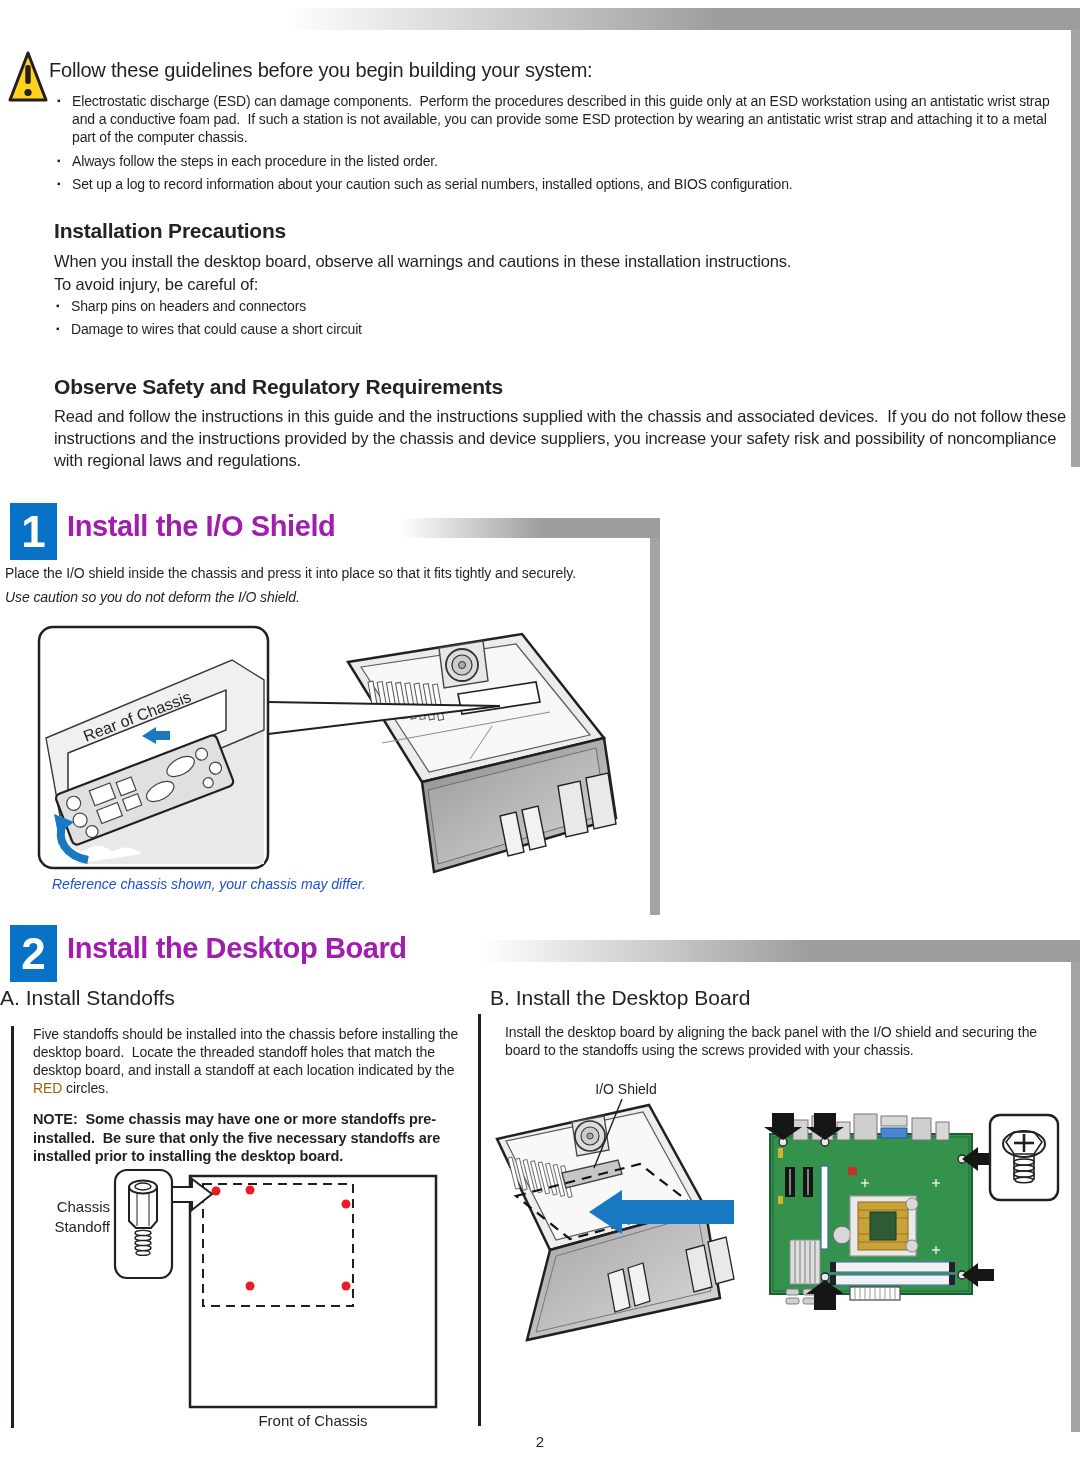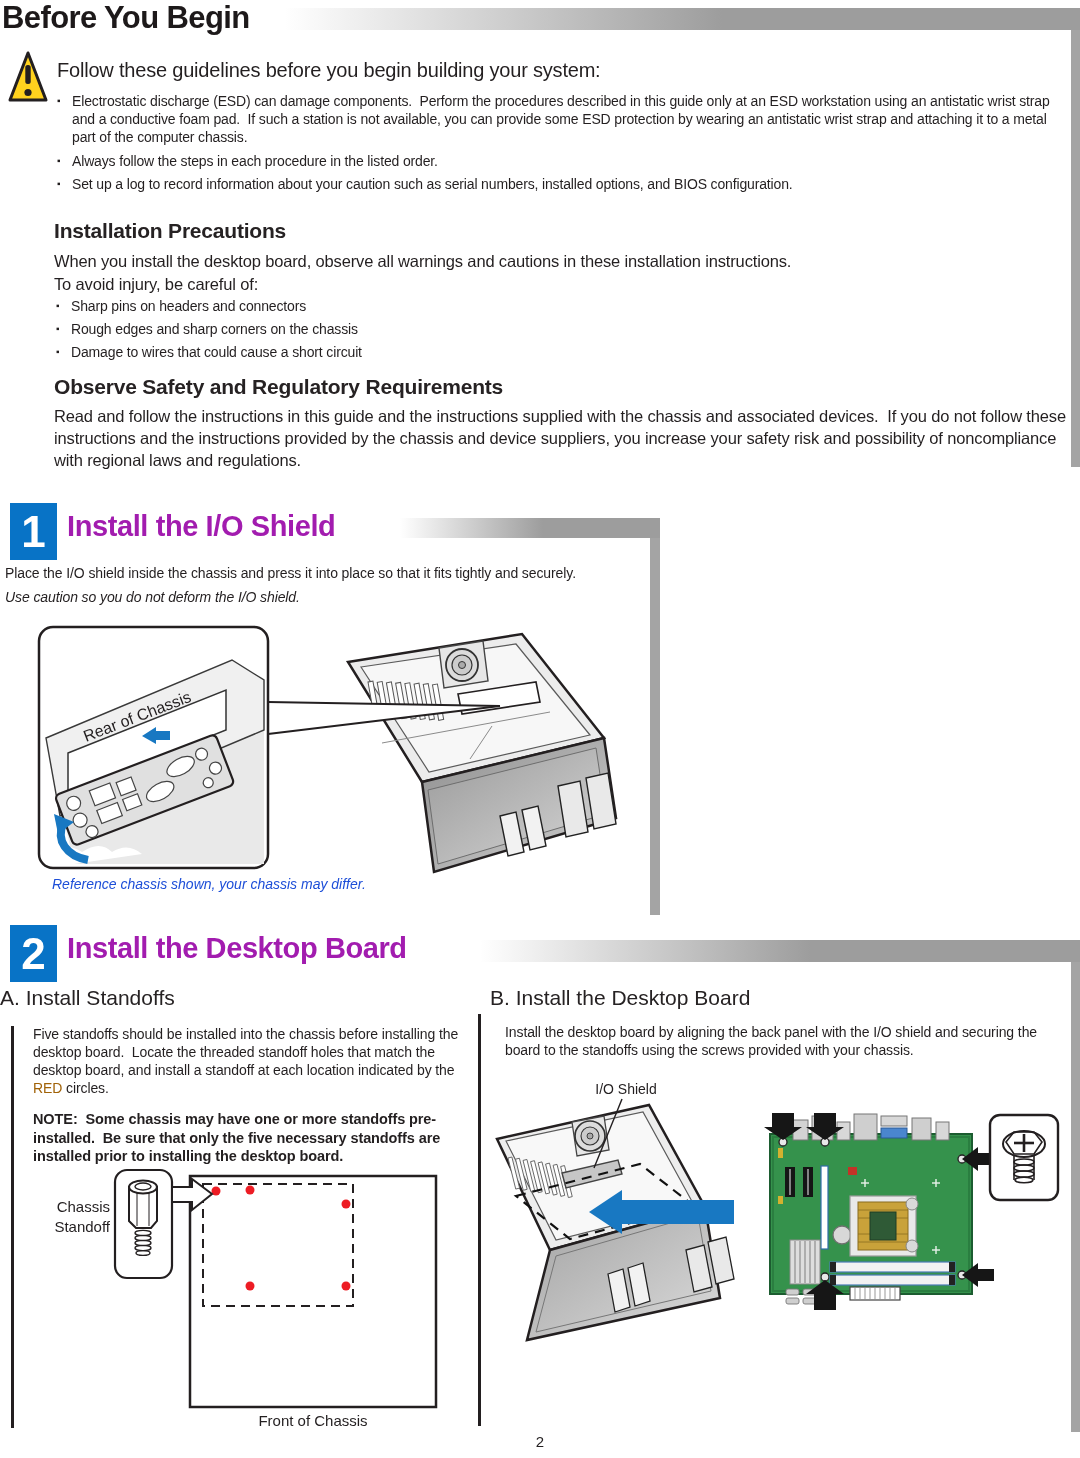--- a/index.html
+++ b/index.html
@@ -27,43 +27,41 @@
   .cap{font-style:italic;font-size:14px;color:#1d4ed8;}
   .rule{background:#231f20;}
   .pagenum{width:100%;text-align:center;font-size:15px;}
   svg text{font-family:"Liberation Sans","DejaVu Sans",sans-serif;fill:#231f20;}
 </style>
 </head>
 <body>
 
 <div class="page">
 
-  <div class="abs h1" style="left:2px;top:0px;">Before You Begin</div>
   <div class="abs hbar" style="left:285px;top:8px;width:795px;height:22px;"></div>
   <div class="abs vbar" style="left:1071px;top:30px;width:9px;height:437px;"></div>
 
   <svg class="abs" style="left:8px;top:50px;" width="40" height="54" viewBox="0 0 40 54">
     <polygon points="20,3 38,50 2,50" fill="#ffd21e" stroke="#231f20" stroke-width="3" stroke-linejoin="round"></polygon>
     <rect x="17.3" y="15" width="5.4" height="19" rx="2.5" fill="#231f20"></rect>
     <circle cx="20" cy="42.5" r="3.6" fill="#231f20"></circle>
   </svg>
-  <div class="abs intro" style="left:57px;top:59px;">Follow these guidelines before you begin building your system:</div>
+  <div class="abs intro" style="left:49px;top:59px;">Follow these guidelines before you begin building your system:</div>
 
   <div class="abs bullets" style="left:57px;top:92px;">
     <div class="bul pre">Electrostatic discharge (ESD) can damage components.  Perform the procedures described in this guide only at an ESD workstation using an antistatic wrist strap and a conductive foam pad.  If such a station is not available, you can provide some ESD protection by wearing an antistatic wrist strap and attaching it to a metal part of the computer chassis.</div>
     <div class="bul pre">Always follow the steps in each procedure in the listed order.</div>
     <div class="bul pre">Set up a log to record information about your caution such as serial numbers, installed options, and BIOS configuration.</div>
   </div>
 
   <div class="abs h3" style="left:54px;top:219px;">Installation Precautions</div>
   <div class="abs p pre" style="left:54px;top:251px;width:1010px;">When you install the desktop board, observe all warnings and cautions in these installation instructions.</div>
   <div class="abs p pre" style="left:54px;top:274px;width:1010px;">To avoid injury, be careful of:</div>
   <div class="abs bullets" style="left:56px;top:297px;width:900px;">
     <div class="bul pre">Sharp pins on headers and connectors</div>
-    <div class="bul pre">Rough edges and sharp corners on the chassis</div>
     <div class="bul pre">Damage to wires that could cause a short circuit</div>
   </div>
 
   <div class="abs h3" style="left:54px;top:375px;text-align:right;">Observe Safety and Regulatory Requirements</div>
   <div class="abs p pre" style="left:54px;top:406px;width:1015px;">Read and follow the instructions in this guide and the instructions supplied with the chassis and associated devices.  If you do not follow these instructions and the instructions provided by the chassis and device suppliers, you increase your safety risk and possibility of noncompliance with regional laws and regulations.</div>
 
   <div class="abs stepbox" style="left:10px;top:503px;width:47px;height:57px;">1</div>
   <div class="abs steptitle" style="left:67px;top:510px;">Install the I/O Shield</div>
   <div class="abs hbar" style="left:400px;top:518px;width:260px;height:20px;"></div>
   <div class="abs vbar" style="left:650px;top:538px;width:10px;height:377px;"></div>

